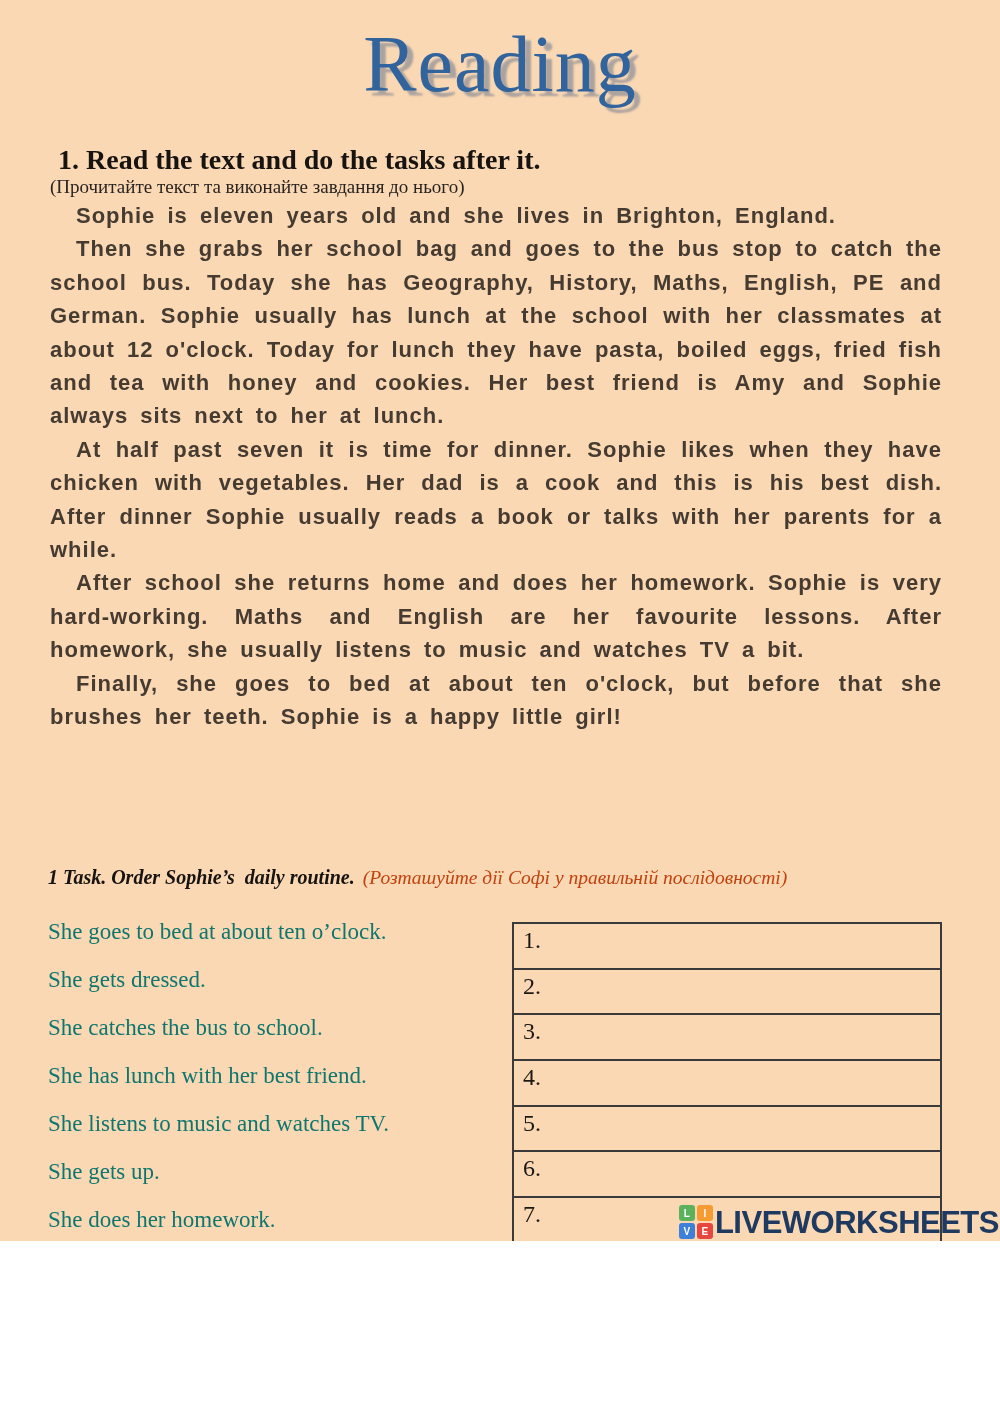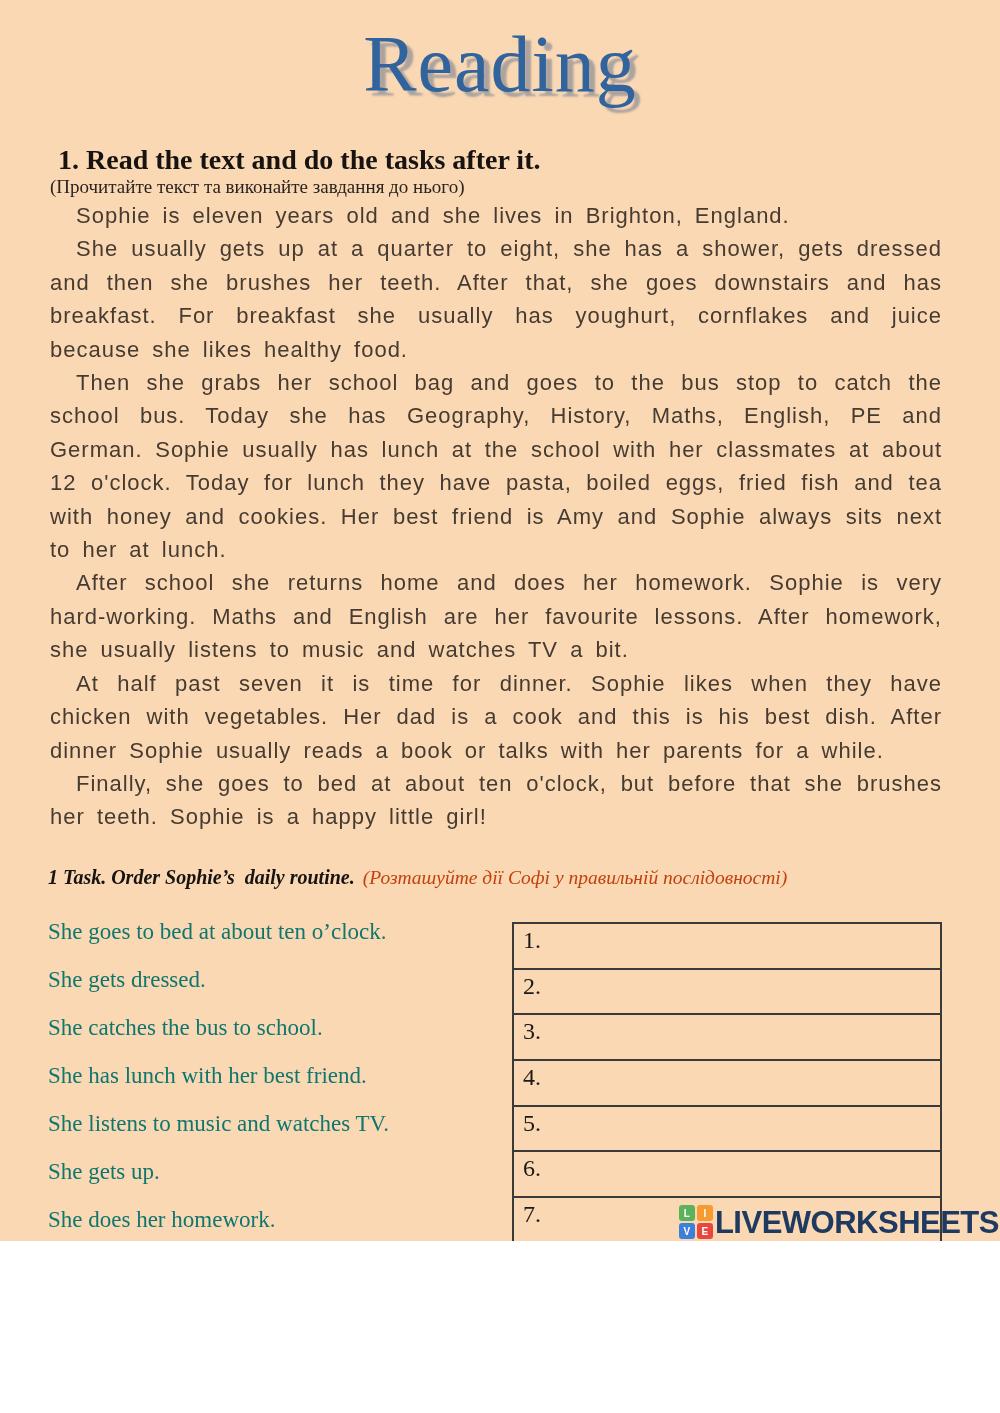--- a/index.html
+++ b/index.html
@@ -26,20 +26,21 @@
     position:absolute; top:176px; left:50px;
     font-size:19px; color:#2a2420;
   }
   .reading-text {
     position:absolute; top:199px; left:50px; width:892px;
     font-family:"Liberation Sans", sans-serif;
     font-size:22px; line-height:33.4px;
     letter-spacing:1px; word-spacing:5px;
     color:#463b31;
     text-align:justify;
+    font-weight:bold;
   }
   .reading-text p { text-indent:26px; }
   .task-heading-row {
     position:absolute; top:866px; left:48px; width:910px;
   }
   .task-heading-bold {
     font-size:20px; font-weight:bold; color:#161310;
     white-space:pre-wrap; margin-right:8px;font-style:italic;
   }
   .task-heading-translation {
@@ -99,24 +100,23 @@
 <div class="page" style="background: rgb(250, 216, 180);">
 
   <div class="page-title" style="color: rgb(49, 99, 156);">Reading</div>
 
   <div class="sec-heading">1. Read the text and do the tasks after it.</div>
 
   <div class="sec-heading-translation">(Прочитайте текст та виконайте завдання до нього)</div>
 
   <div class="reading-text">
     <p>Sophie is eleven years old and she lives in Brighton, England.</p>
-    <p>She usually gets up at a quarter to eight, she has a shower, gets dressed and then she brushes her teeth. After that, she goes downstairs and has breakfast. For breakfast she usually has youghurt, cornflakes and juice because she likes healthy food.</p>
     <p>Then she grabs her school bag and goes to the bus stop to catch the school bus. Today she has Geography, History, Maths, English, PE and German. Sophie usually has lunch at the school with her classmates at about 12 o'clock. Today for lunch they have pasta, boiled eggs, fried fish and tea with honey and cookies. Her best friend is Amy and Sophie always sits next to her at lunch.</p>
+    <p>At half past seven it is time for dinner. Sophie likes when they have chicken with vegetables. Her dad is a cook and this is his best dish. After dinner Sophie usually reads a book or talks with her parents for a while.</p>
     <p>After school she returns home and does her homework. Sophie is very hard-working. Maths and English are her favourite lessons. After homework, she usually listens to music and watches TV a bit.</p>
-    <p>At half past seven it is time for dinner. Sophie likes when they have chicken with vegetables. Her dad is a cook and this is his best dish. After dinner Sophie usually reads a book or talks with her parents for a while.</p>
     <p>Finally, she goes to bed at about ten o'clock, but before that she brushes her teeth. Sophie is a happy little girl!</p>
   </div>
 
   <div class="task-heading-row">
     <span class="task-heading-bold">1 Task. Order Sophie’s  daily routine.</span><span class="task-heading-translation">(Розташуйте дії Софі у правильній послідовності)</span>
   </div>
 
   <div class="routine-list">
     <div class="routine-item">She goes to bed at about ten o’clock.</div>
     <div class="routine-item">She gets dressed.</div>

